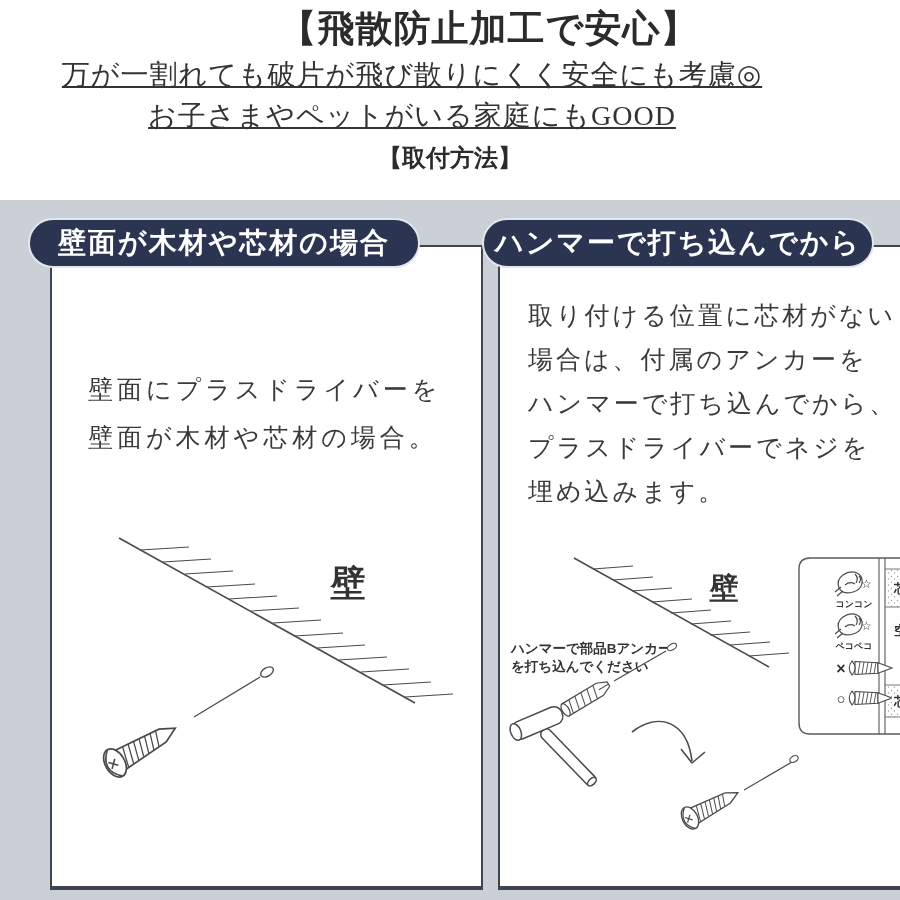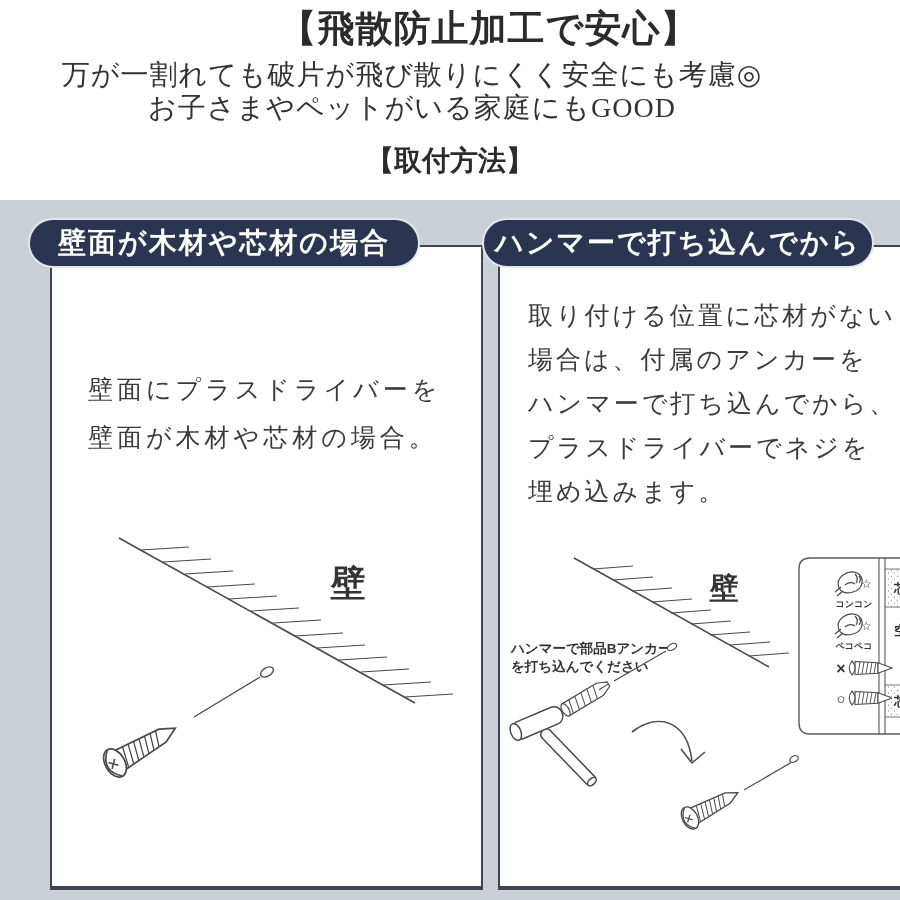--- a/index.html
+++ b/index.html
@@ -8,27 +8,27 @@
     background:#ffffff;
     font-family:"Liberation Sans","DejaVu Sans",sans-serif;
   }
   .serif{font-family:"Liberation Serif","DejaVu Serif",serif;}
   .page-title{
     position:absolute;top:4px;left:0;width:900px;text-align:center;
     font-size:37px;font-weight:700;color:#2b2b2b;letter-spacing:1px;padding-left:39px;
   }
   .subtitle{
     position:absolute;left:0;width:824px;text-align:center;
-    font-size:28px;color:#333;letter-spacing:1px;
+    font-size:28px;color:#333;letter-spacing:1px;text-decoration:underline;
   }
   .s1{top:56px;}
-  .s2{top:89px;}
+  .s2{top:97px;}
   .section-heading{
     position:absolute;top:142px;left:0;width:900px;text-align:center;
-    font-size:28px;font-weight:700;color:#2b2b2b;
+    font-size:24px;font-weight:700;color:#2b2b2b;
   }
   .band{
     position:absolute;top:200px;left:0;width:900px;height:700px;
     background:#cbd0d6;
   }
   .panel{
     position:absolute;top:45px;width:433px;height:645px;background:#fff;
     border:2px solid #3e4450;border-bottom-width:4px;box-sizing:border-box;margin-left:40px;
   }
   .panel-left{left:10px;}

